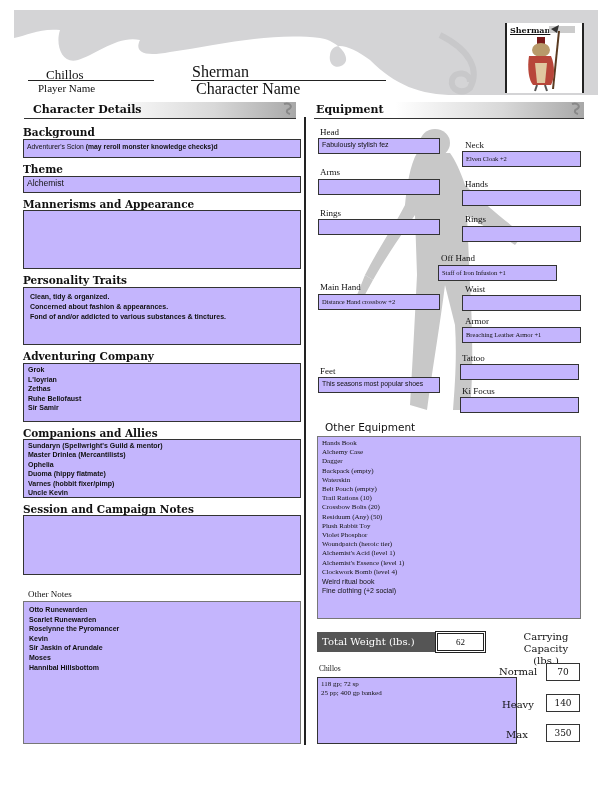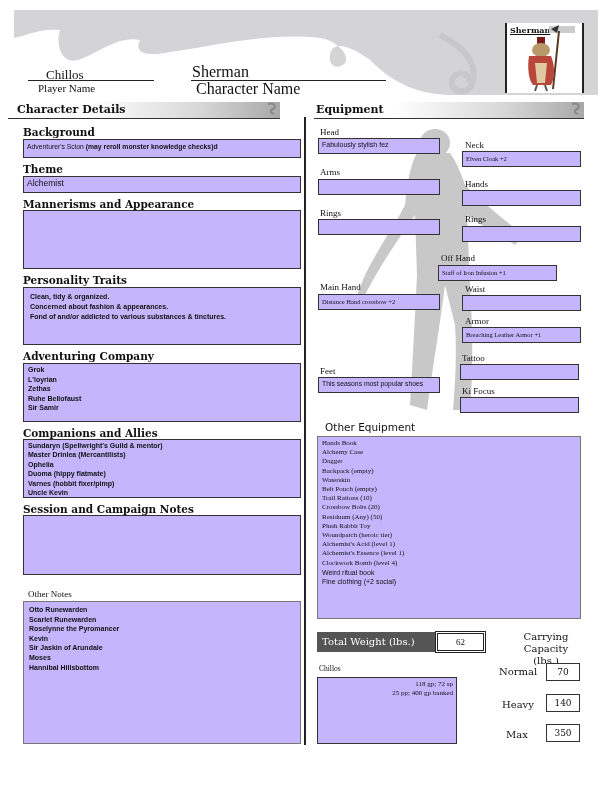--- a/index.html
+++ b/index.html
@@ -74,21 +74,21 @@
 </div>
 
 <span class="player-val">Chillos</span>
 <div class="player-line"></div>
 <span class="player-lbl">Player Name</span>
 
 <span class="char-val">Sherman</span>
 <div class="char-line"></div>
 <span class="char-lbl">Character Name</span>
 
-<div class="sec-bar" style="left:8px; top:102px; width:272px;">
+<div class="sec-bar" style="left:24px; top:102px; width:272px;">
   <span class="t">Character Details</span>
   <svg class="curl" viewBox="0 0 12 14">
       <path d="M2,2 C8,0 11,5 7,7 C4,8 4,11 8,12" fill="none" stroke="#888" stroke-width="2"></path>
     </svg>
 </div>
 <div class="sec-bar" style="left:314px; top:102px; width:270px;">
   <span class="t" style="left:2px">Equipment</span>
   <svg class="curl" viewBox="0 0 12 14">
       <path d="M2,2 C8,0 11,5 7,7 C4,8 4,11 8,12" fill="none" stroke="#888" stroke-width="2"></path>
     </svg>
@@ -224,36 +224,37 @@
     <div>Hands Book</div>
     <div>Alchemy Case</div>
     <div>Dagger</div>
     <div>Backpack (empty)</div>
     <div>Waterskin</div>
     <div>Belt Pouch (empty)</div>
     <div>Trail Rations (10)</div>
     <div>Crossbow Bolts (20)</div>
     <div>Residuum (Any) (50)</div>
     <div>Plush Rabbit Toy</div>
+    <div>Violet Phosphor</div>
     <div>Woundpatch (heroic tier)</div>
     <div>Alchemist's Acid (level 1)</div>
     <div>Alchemist's Essence (level 1)</div>
     <div>Clockwork Bomb (level 4)</div>
     <div class="sans">Weird ritual book</div>
     <div class="sans">Fine clothing (+2 social)</div>
   </div>
 </div>
 
 <div class="tw-bar">
   <span>Total Weight (lbs.)</span>
 </div>
 <div class="tw-box">62</div>
 
 <span class="abs" style="left:319px; top:664px; font-size:7.5px; font-family:'Liberation Serif', serif;">Chillos</span>
-<div class="box" style="left:317px; top:677px; width:140px; height:67px;text-align:right;">
+<div class="box" style="left:317px; top:677px; width:200px; height:67px;">
   <div class="list-serif" style="padding:2px 3px; line-height:9px;">
     <div>118 gp; 72 sp</div>
     <div>25 pp; 400 gp banked</div>
   </div>
 </div>
 
 <div class="cap-title">
   <div>Carrying Capacity</div>
   <div>(lbs.)</div>
 </div>

